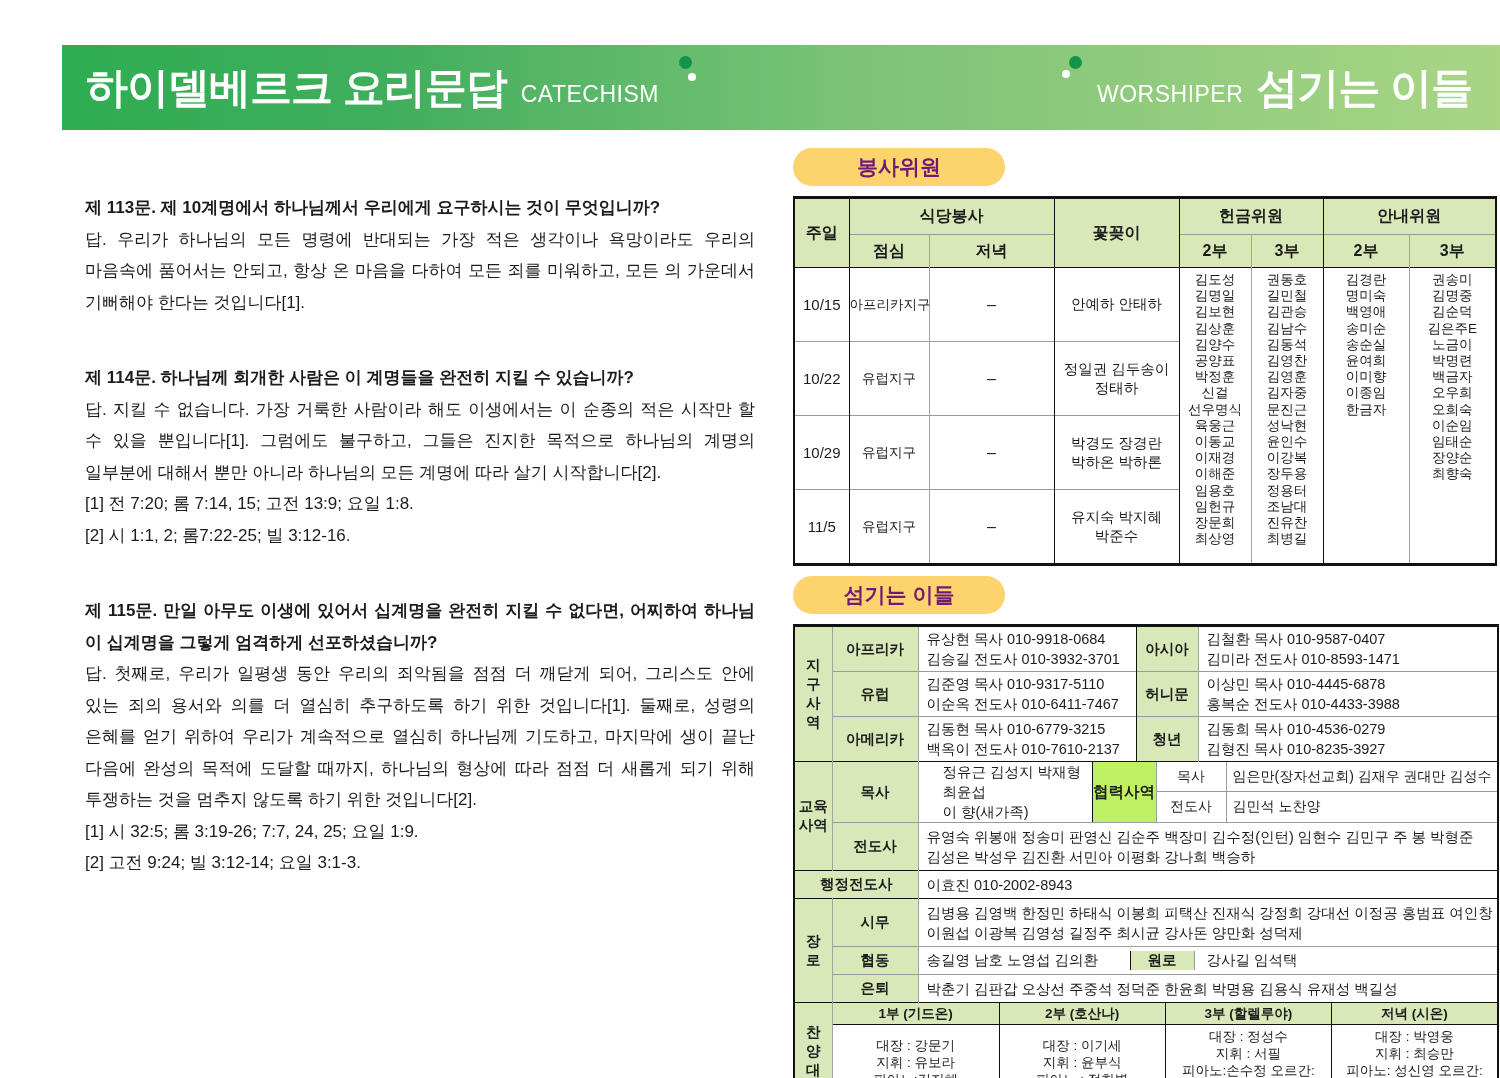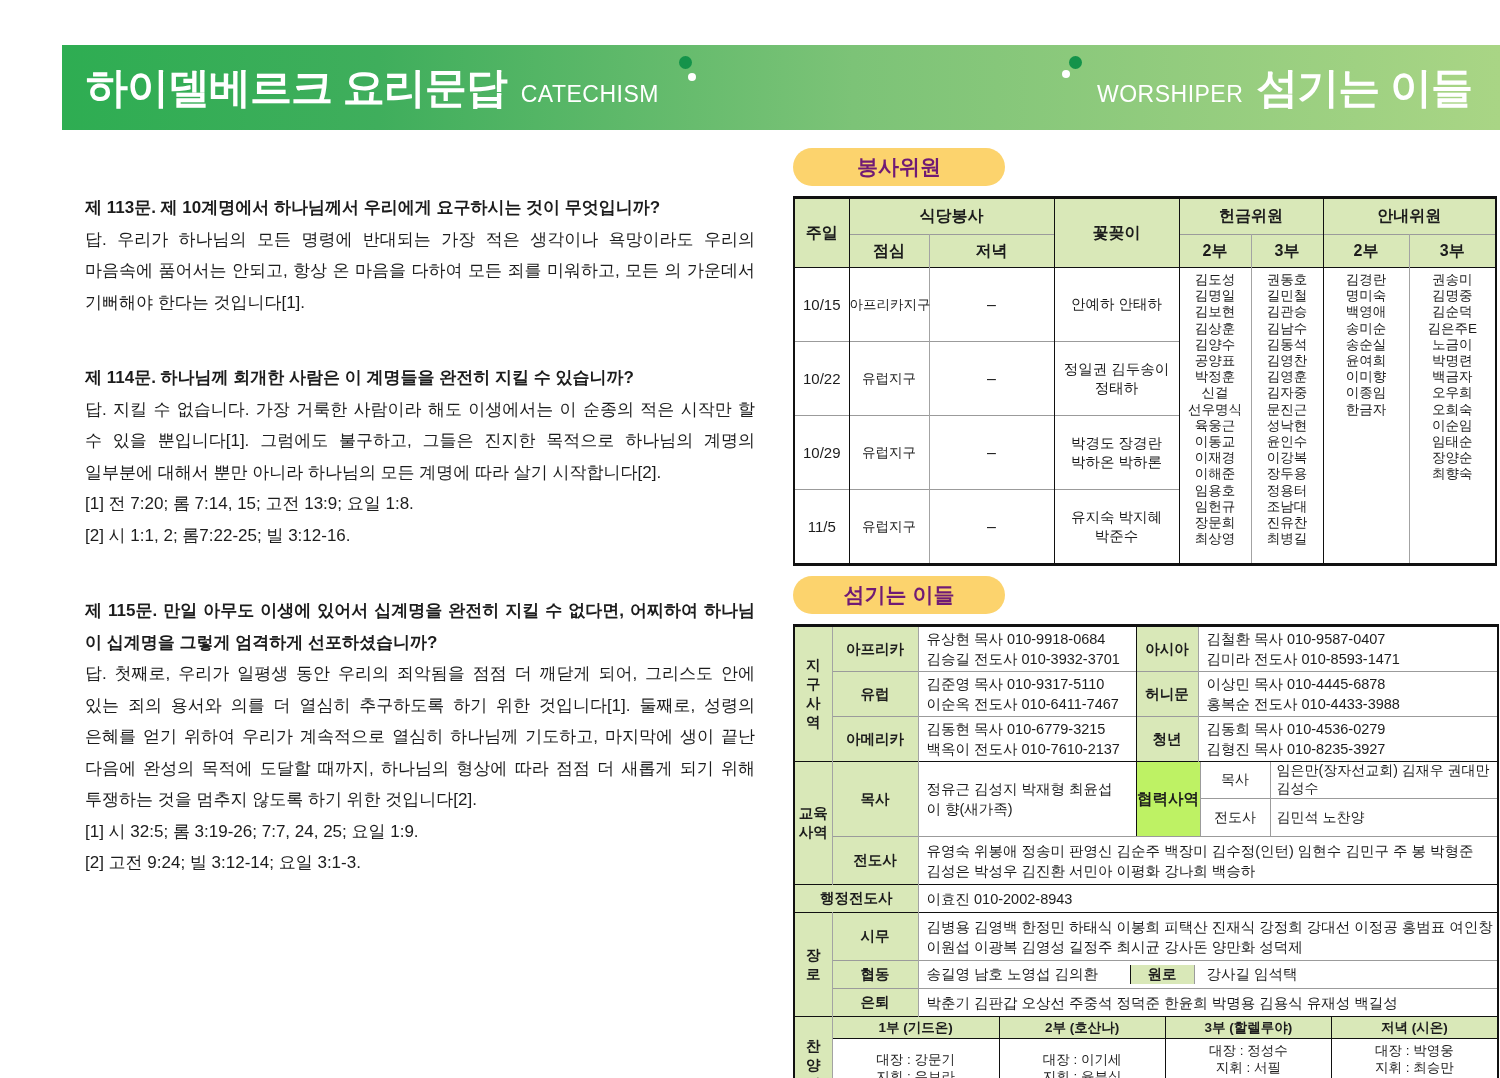--- a/index.html
+++ b/index.html
@@ -51,21 +51,21 @@
   #t2{margin-top:9px;}
 
   
   #t2 td{font-size:14.5px;}
   .vlabel{font-weight:bold;font-size:16px;line-height:19px;}
   .sublabel{font-weight:bold;font-size:15.5px;}
   .contact{text-align:left;padding-left:8px;line-height:20px;font-size:14.5px;}
   .rowA{height:44px;} .rowB{height:48px;} .rowC{height:28px;}
   .flexcell{padding:0;}
   .edflex{display:flex;width:100%;height:100%;align-items:stretch;}
-  .edtext{width:218px;border-right:1px solid #111;display:flex;flex-direction:column;justify-content:center;text-align:left;padding-left:8px;line-height:20px;box-sizing:border-box;}
+  .edtext{width:174px;border-right:1px solid #111;display:flex;flex-direction:column;justify-content:center;text-align:left;padding-left:24px;line-height:20px;box-sizing:border-box;}
   .coop{flex:1;display:grid;grid-template-columns:64px 70px 1fr;grid-template-rows:1fr 1fr;}
   .coop-label{grid-row:1 / span 2;background:#bef264;display:flex;align-items:center;justify-content:center;font-weight:bold;font-size:15.5px;border-right:1px solid #9b9b9b;}
   .coop-k{display:flex;align-items:center;justify-content:center;border-right:1px solid #9b9b9b;font-size:14px;}
   .coop-v{display:flex;align-items:center;text-align:left;padding-left:6px;font-size:14px;}
   .coop-top{border-bottom:1px solid #9b9b9b;}
   .elderflex{display:flex;width:100%;height:100%;align-items:stretch;}
   .elder-c1{width:212px;border-right:1px solid #111;display:flex;align-items:center;text-align:left;padding-left:8px;box-sizing:border-box;}
   .wonro{width:64px;background:#d9e8b8;display:flex;align-items:center;justify-content:center;font-weight:bold;border-right:1px solid #9b9b9b;box-sizing:border-box;}
   .elder-c2{flex:1;display:flex;align-items:center;text-align:left;padding-left:12px;}
 

